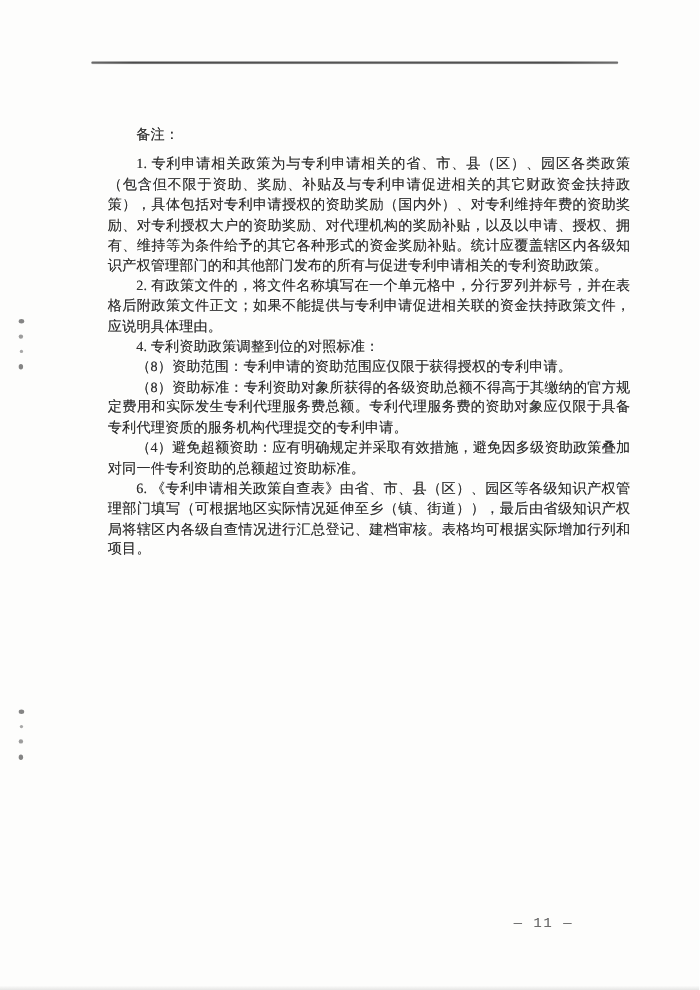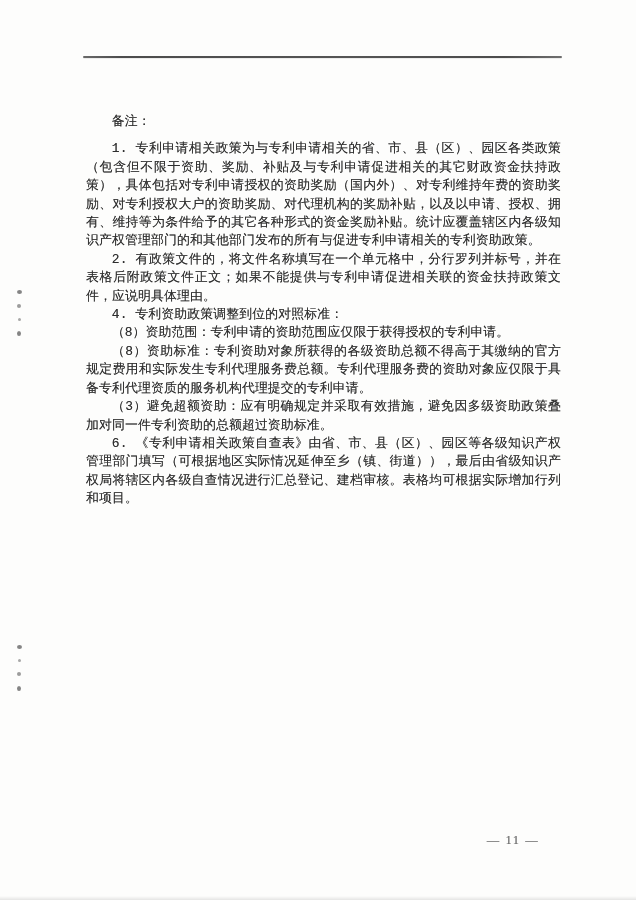--- a/index.html
+++ b/index.html
@@ -24,30 +24,29 @@
     width: 479px;
     height: 2px;
     background: linear-gradient(to right,
       #6a6a6a 0%, #4c4c4c 8%, #555555 55%, #4c4c4c 88%, #6f6f6f 100%);
     border-radius: 1px;
     box-shadow: 0 0.5px 0 rgba(120,120,120,0.25);
   }
   
   .content {
     position: absolute;
-    left: 86px;
+    left: 98px;
     top: 113px;
     width: 475px;
     color: #2e2e2e;
     font-size: 12.9px;
     line-height: 18.4px;
     text-align: justify;
     letter-spacing: 0.1px;
     text-shadow: 0 0 0.5px rgba(46,46,46,0.55);
-    font-family: Liberation Mono, monospace;
   }
   .content .heading {
     margin: 0;
     font-size: 12.9px;
     font-weight: normal;
     text-indent: 2em;
   }
   .content p {
     margin: 0;
     text-indent: 2em;
@@ -77,25 +76,25 @@
   .margin-marks .mark.m1 { width: 5px; height: 4px; }
   .margin-marks .mark.m2 { width: 4px; height: 4px; opacity: .8; }
   .margin-marks .mark.m3 { width: 3px; height: 3px; opacity: .7; }
   .margin-marks .mark.m4 { width: 4px; height: 5px; }
   
   .page-number {
     position: absolute;
     left: 467px;
     top: 833px;
     width: 92px;
-    text-align: center;
     color: #6c6c6c;
     font-size: 12.5px;
     letter-spacing: 1.5px;
     text-shadow: 0 0 0.5px rgba(110,110,110,0.5);
+    font-family: Liberation Mono, monospace;
   }
   
   .scan-edge {
     position: absolute;
     left: 0;
     bottom: 0;
     width: 100%;
     height: 4px;
     background: linear-gradient(to bottom, rgba(0,0,0,0), rgba(120,120,120,0.18));
   }
@@ -121,21 +120,21 @@
     <span class="mark m4"></span>
   </div>
 
   <div class="content">
     <h3 class="heading">备注：</h3>
     <p class="first">1. 专利申请相关政策为与专利申请相关的省、市、县（区）、园区各类政策（包含但不限于资助、奖励、补贴及与专利申请促进相关的其它财政资金扶持政策），具体包括对专利申请授权的资助奖励（国内外）、对专利维持年费的资助奖励、对专利授权大户的资助奖励、对代理机构的奖励补贴，以及以申请、授权、拥有、维持等为条件给予的其它各种形式的资金奖励补贴。统计应覆盖辖区内各级知识产权管理部门的和其他部门发布的所有与促进专利申请相关的专利资助政策。</p>
     <p>2. 有政策文件的，将文件名称填写在一个单元格中，分行罗列并标号，并在表格后附政策文件正文；如果不能提供与专利申请促进相关联的资金扶持政策文件，应说明具体理由。</p>
     <p>4. 专利资助政策调整到位的对照标准：</p>
     <p>（8）资助范围：专利申请的资助范围应仅限于获得授权的专利申请。</p>
     <p>（8）资助标准：专利资助对象所获得的各级资助总额不得高于其缴纳的官方规定费用和实际发生专利代理服务费总额。专利代理服务费的资助对象应仅限于具备专利代理资质的服务机构代理提交的专利申请。</p>
-    <p>（3）避免超额资助：应有明确规定并采取有效措施，避免因多级资助政策叠加对同一件专利资助的总额超过资助标准。</p>
+    <p>（4）避免超额资助：应有明确规定并采取有效措施，避免因多级资助政策叠加对同一件专利资助的总额超过资助标准。</p>
     <p>6. 《专利申请相关政策自查表》由省、市、县（区）、园区等各级知识产权管理部门填写（可根据地区实际情况延伸至乡（镇、街道）），最后由省级知识产权局将辖区内各级自查情况进行汇总登记、建档审核。表格均可根据实际增加行列和项目。</p>
   </div>
 
   <div class="page-number">— 11 —</div>
 
   <div class="scan-edge"></div>
 
 </div>
 
 </body></html>

